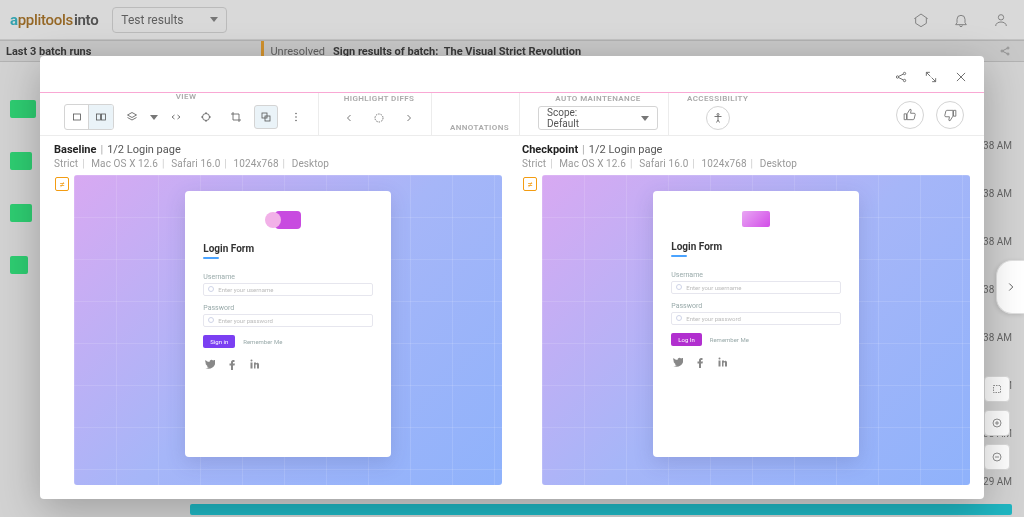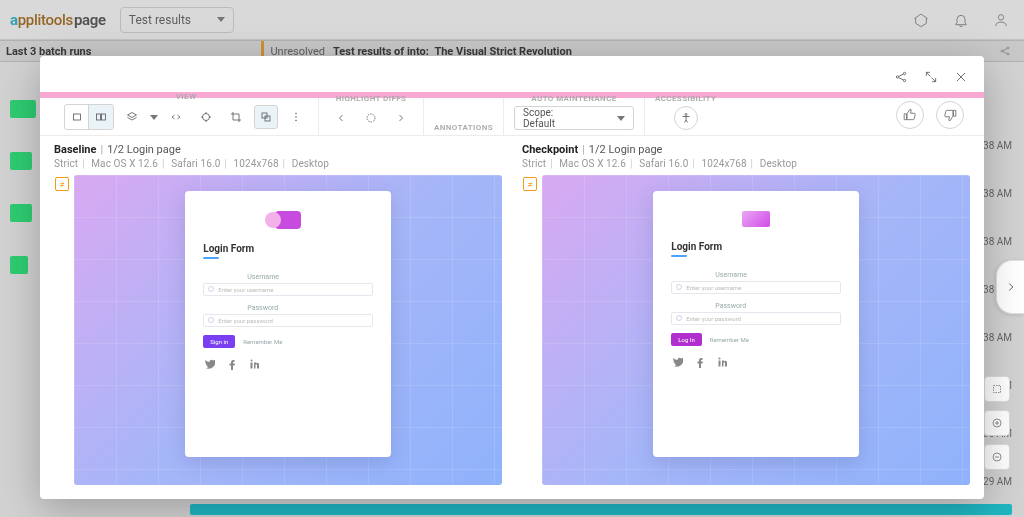--- a/index.html
+++ b/index.html
@@ -45,21 +45,21 @@
     
     .modal { position:absolute; left:40px; right:40px; top:56px; bottom:18px; background:#fff; border-radius:4px; box-shadow:0 10px 40px rgba(0,0,0,0.25); display:flex; flex-direction:column; overflow:hidden; }
     .modal-head { padding:10px 14px 6px 14px; display:flex; align-items:flex-start; }
     .modal-head-txt { flex:1; }
     .modal-title { font-weight:700; font-size:12px; color:#222; }
     .modal-sub { font-size:10px; color:#888; margin-top:3px; }
     .modal-head-ico { display:flex; gap:12px; color:#666; align-items:center; padding-top:2px;}
     .modal-head-ico .ico { width:18px; height:18px; display:flex; align-items:center; justify-content:center; cursor:pointer; }
 
     
-    .toolbar { display:flex; align-items:flex-end; padding:0 14px; height:44px; border-top:6px solid #f9a8d4; border-bottom:1px solid #ececec; gap:0; }
+    .toolbar { display:flex; align-items:flex-end; padding:0 14px; height:44px; border-top:1px solid #f9a8d4; border-bottom:1px solid #ececec; gap:8px; }
     .tb-group { display:flex; flex-direction:column; align-items:center; justify-content:flex-end; height:100%; padding:0 10px; border-right:1px solid #ececec; }
     .tb-group.noborder { border-right:none; }
     .tb-label { font-size:8px; color:#aaa; letter-spacing:0.4px; margin-bottom:3px; font-weight:600; }
     .tb-row { display:flex; align-items:center; gap:6px; margin-bottom:5px; }
     .tb-btn { width:24px; height:24px; display:flex; align-items:center; justify-content:center; color:#555; border-radius:3px; cursor:pointer; }
     .tb-btn.active { background:#eaf3f8; border:1px solid #b9d7e8; }
     .tb-btn.box { border:1px solid #d4d4d4; }
     .tb-joined { display:flex; border:1px solid #d4d4d4; border-radius:3px; overflow:hidden; }
     .tb-joined .tb-btn { border:none; border-right:1px solid #d4d4d4; border-radius:0;}
     .tb-joined .tb-btn:last-child { border-right:none; }
@@ -87,21 +87,21 @@
     .screenshot::before { content:""; position:absolute; inset:0; background-image:linear-gradient(rgba(255,255,255,0.12) 1px, transparent 1px), linear-gradient(90deg, rgba(255,255,255,0.12) 1px, transparent 1px); background-size:42px 42px; }
 
     .card { position:absolute; left:26%; top:5%; width:48%; height:86%; background:#fff; border-radius:4px; box-shadow:0 6px 20px rgba(60,60,120,0.18); padding:14px 18px 10px 18px; display:flex; flex-direction:column; }
     .card-logo { align-self:center; margin:6px 0 14px 0; }
     .card-logo.a { width:26px; height:18px; border-radius:4px; background:#c84be0; position:relative; }
     .card-logo.a::before { content:""; position:absolute; left:-10px; top:1px; width:16px; height:16px; border-radius:50%; background:#f2b1e8; }
     .card-logo.b { width:28px; height:16px; background:#d24de8; border-radius:2px; position:relative; }
     .card-logo.b::after { content:""; position:absolute; inset:0; background:linear-gradient(135deg, rgba(255,255,255,0.5), rgba(255,255,255,0)); }
     .card-title { font-weight:700; font-size:10px; color:#333; }
     .card-under { width:16px; height:2px; background:#4aa3ff; margin:3px 0 14px 0; border-radius:2px;}
-    .card-label { font-size:7px; color:#9aa; margin-bottom:2px;margin-left:44px; }
+    .card-label { font-size:7px; color:#9aa; margin-bottom:2px; }
     .card-field { border:1px solid #e6e6ee; border-radius:2px; height:13px; font-size:6px; color:#bbb; padding:0 4px; display:flex; align-items:center; position:relative; margin-bottom:8px;}
     .card-field .dot { width:6px; height:6px; border-radius:50%; border:1px solid #cfd4e8; margin-right:4px;}
     .card-row { display:flex; align-items:center; gap:8px; }
     .card-btn { font-size:6px; background:#7b3ff2; color:#fff; padding:3px 7px; border-radius:2px; }
     .card-btn.alt { background:#b12fcf; }
     .card-remember { font-size:6px; color:#9aa; }
     .card-icons { display:flex; gap:14px; margin-top:10px; color:#888;}
     .card-icons span { width:9px; height:9px; }
 
     
@@ -112,21 +112,21 @@
     .svg12 { width:14px; height:14px; stroke:currentColor; fill:none; stroke-width:1.6; }
     .svg10 { width:12px; height:12px; stroke:currentColor; fill:none; stroke-width:1.6; }
   </style>
 </head>
 <body>
 
 <div class="topnav">
   <div class="logo">
     <span class="logo-a">a</span>
       <span class="logo-rest">pplitools</span>
-      <span class="logo-eyes">page</span>
+      <span class="logo-eyes">into</span>
   </div>
   <div class="tr-dd">
     <span>Test results</span>
     <span class="caret-down"></span>
   </div>
   <div class="topnav-spacer"></div>
   <div class="topnav-ico">
     <svg class="svg-ico" viewBox="0 0 24 24">
         <path d="M22 10l-10-7L2 10"></path>
         <path d="M4 9v8l8 5 8-5V9"></path>
@@ -144,21 +144,21 @@
         <path d="M4 21c0-4 4-6 8-6s8 2 8 6"></path>
       </svg>
   </div>
 </div>
 
 <div class="crumb">
   <span class="crumb-left">Last 3 batch runs</span>
   <span class="crumb-divider"></span>
   <span class="crumb-orange"></span>
   <span class="crumb-unres">Unresolved</span>
-  <span class="crumb-title"><span>Test results of into:</span> &nbsp;<span>The Visual Strict Revolution</span></span>
+  <span class="crumb-title"><span>Sign results of batch:</span> &nbsp;<span>The Visual Strict Revolution</span></span>
   <span class="crumb-share topnav-ico">
     <svg class="svg10" viewBox="0 0 24 24">
         <circle cx="6" cy="12" r="2"></circle>
         <circle cx="18" cy="6" r="2"></circle>
         <circle cx="18" cy="18" r="2"></circle>
         <path d="M8 11l8-4M8 13l8 4"></path>
       </svg>
   </span>
 </div>
 

